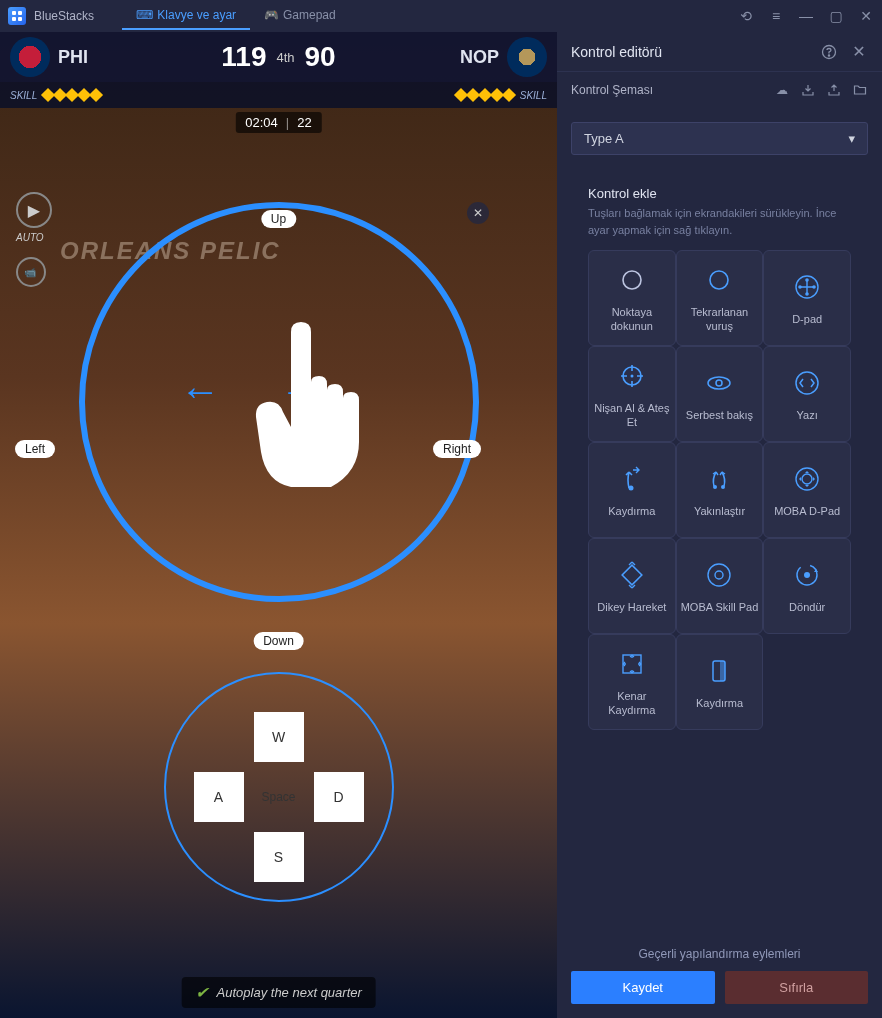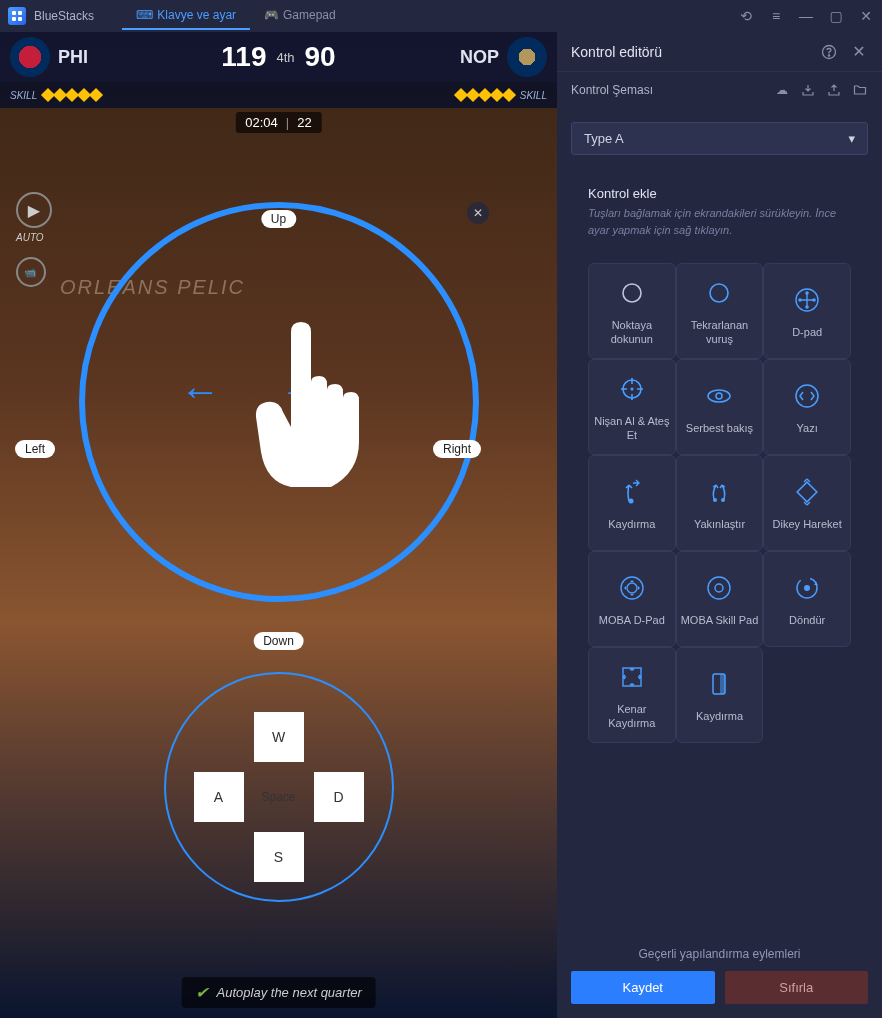--- a/index.html
+++ b/index.html
@@ -52,34 +52,34 @@
 .panel-title{ font-size:14px; font-weight:500; color:#e0e4f0;}
 .panel-icons{ margin-left:auto; display:flex; gap:12px;}
 .panel-icon{ width:18px; height:18px; color:#8890a8; cursor:pointer; display:flex;align-items:center;justify-content:center;}
 .schema-row{ padding:10px 14px 0;}
 .schema-label{ font-size:12px; color:#b0b4c8; margin-bottom:24px; display:flex; align-items:center;}
 .schema-icons{ margin-left:auto; display:flex; gap:10px;}
 .schema-icon{ width:16px;height:16px;color:#8890a8;cursor:pointer;display:flex;align-items:center;justify-content:center;}
 .schema-select{ width:100%; background:#2d3250; border:1px solid #3d4268; color:#d0d4e0; padding:8px 12px; border-radius:3px; font-size:13px; display:flex; justify-content:space-between; align-items:center; cursor:pointer;}
 .add-section{ padding:31px;}
 .add-title{ font-size:13px; color:#e0e4f0; margin-bottom:4px;}
-.add-desc{ font-size:11px; color:#7880a0; line-height:1.5; margin-bottom:25px;font-style:italic;}
+.add-desc{ font-size:11px; color:#7880a0; line-height:1.5; margin-bottom:12px;}
 .grid{ display:grid; grid-template-columns: repeat(3,1fr); }
 .grid-item{ background:#2a2e48; border:1px solid #363b5c; border-radius:6px; padding:10px 4px; display:flex; flex-direction:column; align-items:center; justify-content:center; cursor:pointer; min-height:96px;}
 .grid-icon{ width:34px; height:34px; margin-bottom:8px; display:flex; align-items:center; justify-content:center;}
 .grid-label{ font-size:11px; color:#b8bcd0; text-align:center; line-height:1.3;}
 .panel-footer{ margin-top:auto; padding:10px 14px 14px;}
 .footer-label{ font-size:12px; color:#9098b8; text-align:center; margin-bottom:10px;}
 .footer-btns{ display:flex; gap:10px;}
 .btn{ flex:1; padding:9px; font-size:13px; border:none; cursor:pointer; border-radius:2px;}
 .btn-reset{ background:#5a2d30; color:#d0a0a0;}
 .btn-save{ background:#2b7fff; color:#fff;}
 .skill-dots{ display:flex; gap:2px;}
 .dot{ width:10px;height:10px; background:#ffc107; transform:rotate(45deg);}
-.court-text{ position:absolute; top:205px; left:60px; font-size:20px; font-weight:400; color:rgba(200,180,160,0.5); letter-spacing:2px; font-style:italic;margin-top:39px;}
+.court-text{ position:absolute; top:205px; left:60px; font-size:24px; font-weight:700; color:rgba(200,180,160,0.5); letter-spacing:2px; font-style:italic;}
 </style>
 </head>
 <body>
 
 <div class="titlebar">
   <div class="logo">
     <svg width="12" height="12" viewBox="0 0 12 12">
         <rect x="1" y="1" width="4" height="4" fill="#fff" rx="1"></rect>
         <rect x="7" y="1" width="4" height="4" fill="#fff" rx="1"></rect>
         <rect x="1" y="7" width="4" height="4" fill="#fff" rx="1"></rect>
@@ -307,35 +307,35 @@
                 <circle cx="13" cy="25" r="2" fill="#4a9eff"></circle>
                 <circle cx="21" cy="25" r="2" fill="#4a9eff"></circle>
                 <path d="M14 10 L11 12 M14 10 L16 13 M20 10 L23 12 M20 10 L18 13" stroke="#4a9eff" stroke-width="1.4"></path>
               </svg>
             </div>
             <div class="grid-label">Yakınlaştır</div>
           </div>
           <div class="grid-item">
             <div class="grid-icon">
               <svg width="34" height="34" viewBox="0 0 34 34">
-                <rect x="10" y="10" width="14" height="14" stroke="#4a9eff" stroke-width="1.5" fill="none" transform="rotate(45 17 17)"></rect>
-                <path d="M17 4 L14 7 M17 4 L20 7 M17 30 L14 27 M17 30 L20 27" stroke="#4a9eff" stroke-width="1.4"></path>
-              </svg>
-            </div>
-            <div class="grid-label">Dikey Hareket</div>
-          </div>
-          <div class="grid-item">
-            <div class="grid-icon">
-              <svg width="34" height="34" viewBox="0 0 34 34">
                 <circle cx="17" cy="17" r="11" stroke="#4a9eff" stroke-width="1.4" fill="none"></circle>
                 <circle cx="17" cy="17" r="5" stroke="#4a9eff" stroke-width="1.4" fill="none"></circle>
                 <path d="M17 9 L15 11 L19 11 Z M17 25 L15 23 L19 23 Z M9 17 L11 15 L11 19 Z M25 17 L23 15 L23 19 Z" fill="#4a9eff"></path>
               </svg>
             </div>
             <div class="grid-label">MOBA D-Pad</div>
+          </div>
+          <div class="grid-item">
+            <div class="grid-icon">
+              <svg width="34" height="34" viewBox="0 0 34 34">
+                <rect x="10" y="10" width="14" height="14" stroke="#4a9eff" stroke-width="1.5" fill="none" transform="rotate(45 17 17)"></rect>
+                <path d="M17 4 L14 7 M17 4 L20 7 M17 30 L14 27 M17 30 L20 27" stroke="#4a9eff" stroke-width="1.4"></path>
+              </svg>
+            </div>
+            <div class="grid-label">Dikey Hareket</div>
           </div>
           <div class="grid-item">
             <div class="grid-icon">
               <svg width="34" height="34" viewBox="0 0 34 34">
                 <circle cx="17" cy="17" r="11" stroke="#4a9eff" stroke-width="1.4" fill="none"></circle>
                 <circle cx="17" cy="17" r="4" stroke="#4a9eff" stroke-width="1.4" fill="none"></circle>
               </svg>
             </div>
             <div class="grid-label">MOBA Skill Pad</div>
           </div>

